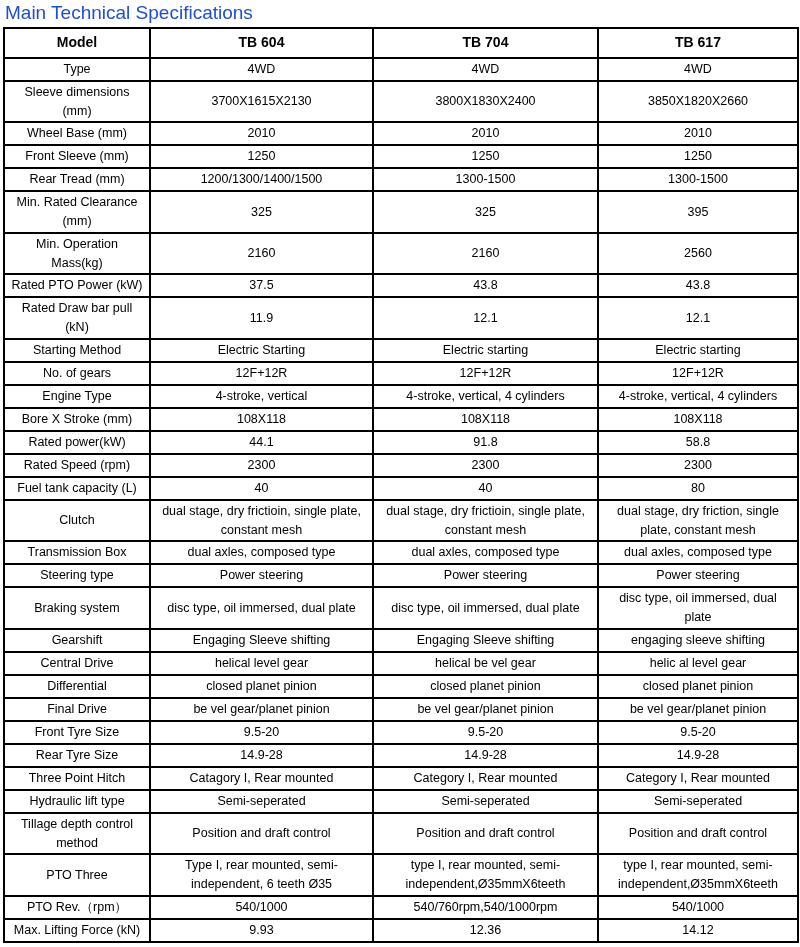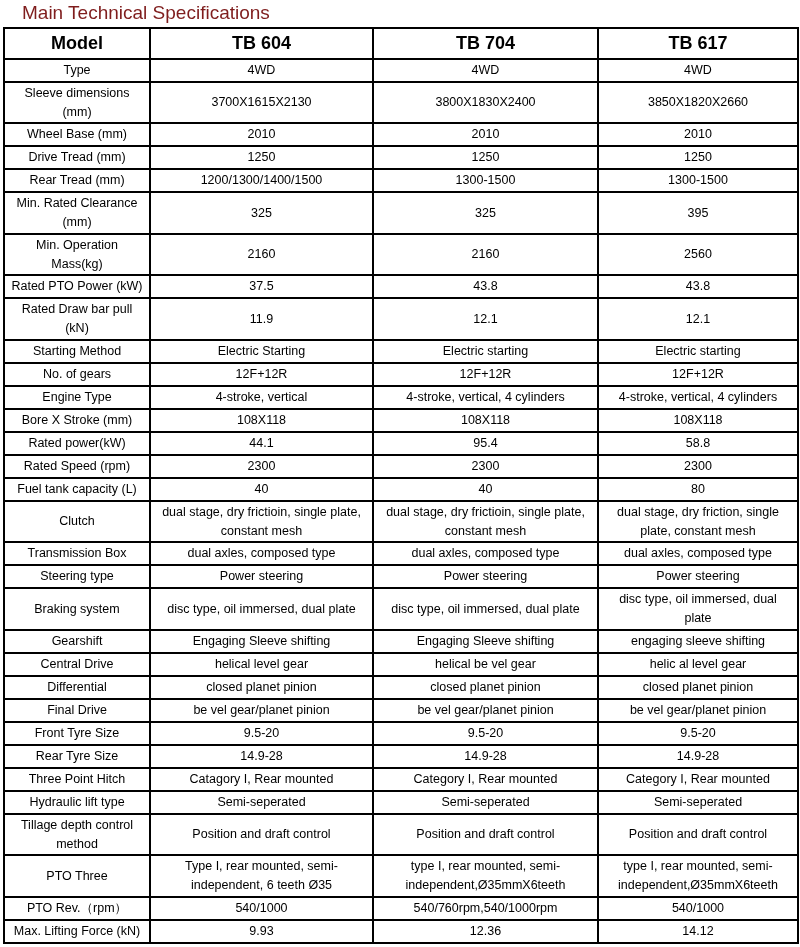--- a/index.html
+++ b/index.html
@@ -4,43 +4,43 @@
 <style>
   html, body { margin:0; padding:0; background:#ffffff; }
   .page {
     width:800px;
     font-family:"Liberation Sans", sans-serif;
     color:#000;
     box-sizing:border-box;
   }
   .title {
     font-size:19px;
-    color:#7f1d1d;
-    padding:2px 0 2px 22px;
+    color:#1d4ed8;
+    padding:2px 0 2px 5px;
     line-height:1.2;
   }
   table.spec {
     border-collapse:collapse;
     table-layout:fixed;
     width:794px;
     margin-left:3px;
   }
   table.spec th, table.spec td {
     border:2px solid #000;
     text-align:center;
     vertical-align:middle;
     font-size:12.5px;
     line-height:1.5;
     padding:1px 6px;
     overflow:hidden;
     word-wrap:break-word;
   }
   table.spec thead th {
     font-weight:700;
-    font-size:18px;
+    font-size:14px;
     height:26px;
   }
   table.spec tbody td { height:19px; }
   col.c-label { width:146px; }
   col.c-m1 { width:223px; }
   col.c-m2 { width:225px; }
   col.c-m3 { width:200px; }
 </style>
 </head>
 <body>
@@ -76,21 +76,21 @@
           <td>3800X1830X2400</td>
           <td>3850X1820X2660</td>
         </tr>
         <tr>
           <td>Wheel Base (mm)</td>
           <td>2010</td>
           <td>2010</td>
           <td>2010</td>
         </tr>
         <tr>
-          <td>Drive Tread (mm)</td>
+          <td>Front Sleeve (mm)</td>
           <td>1250</td>
           <td>1250</td>
           <td>1250</td>
         </tr>
         <tr>
           <td>Rear Tread (mm)</td>
           <td>1200/1300/1400/1500</td>
           <td>1300-1500</td>
           <td>1300-1500</td>
         </tr>
@@ -138,21 +138,21 @@
         </tr>
         <tr>
           <td>Bore X Stroke (mm)</td>
           <td>108X118</td>
           <td>108X118</td>
           <td>108X118</td>
         </tr>
         <tr>
           <td>Rated power(kW)</td>
           <td>44.1</td>
-          <td>95.4</td>
+          <td>91.8</td>
           <td>58.8</td>
         </tr>
         <tr>
           <td>Rated Speed (rpm)</td>
           <td>2300</td>
           <td>2300</td>
           <td>2300</td>
         </tr>
         <tr>
           <td>Fuel tank capacity (L)</td>

